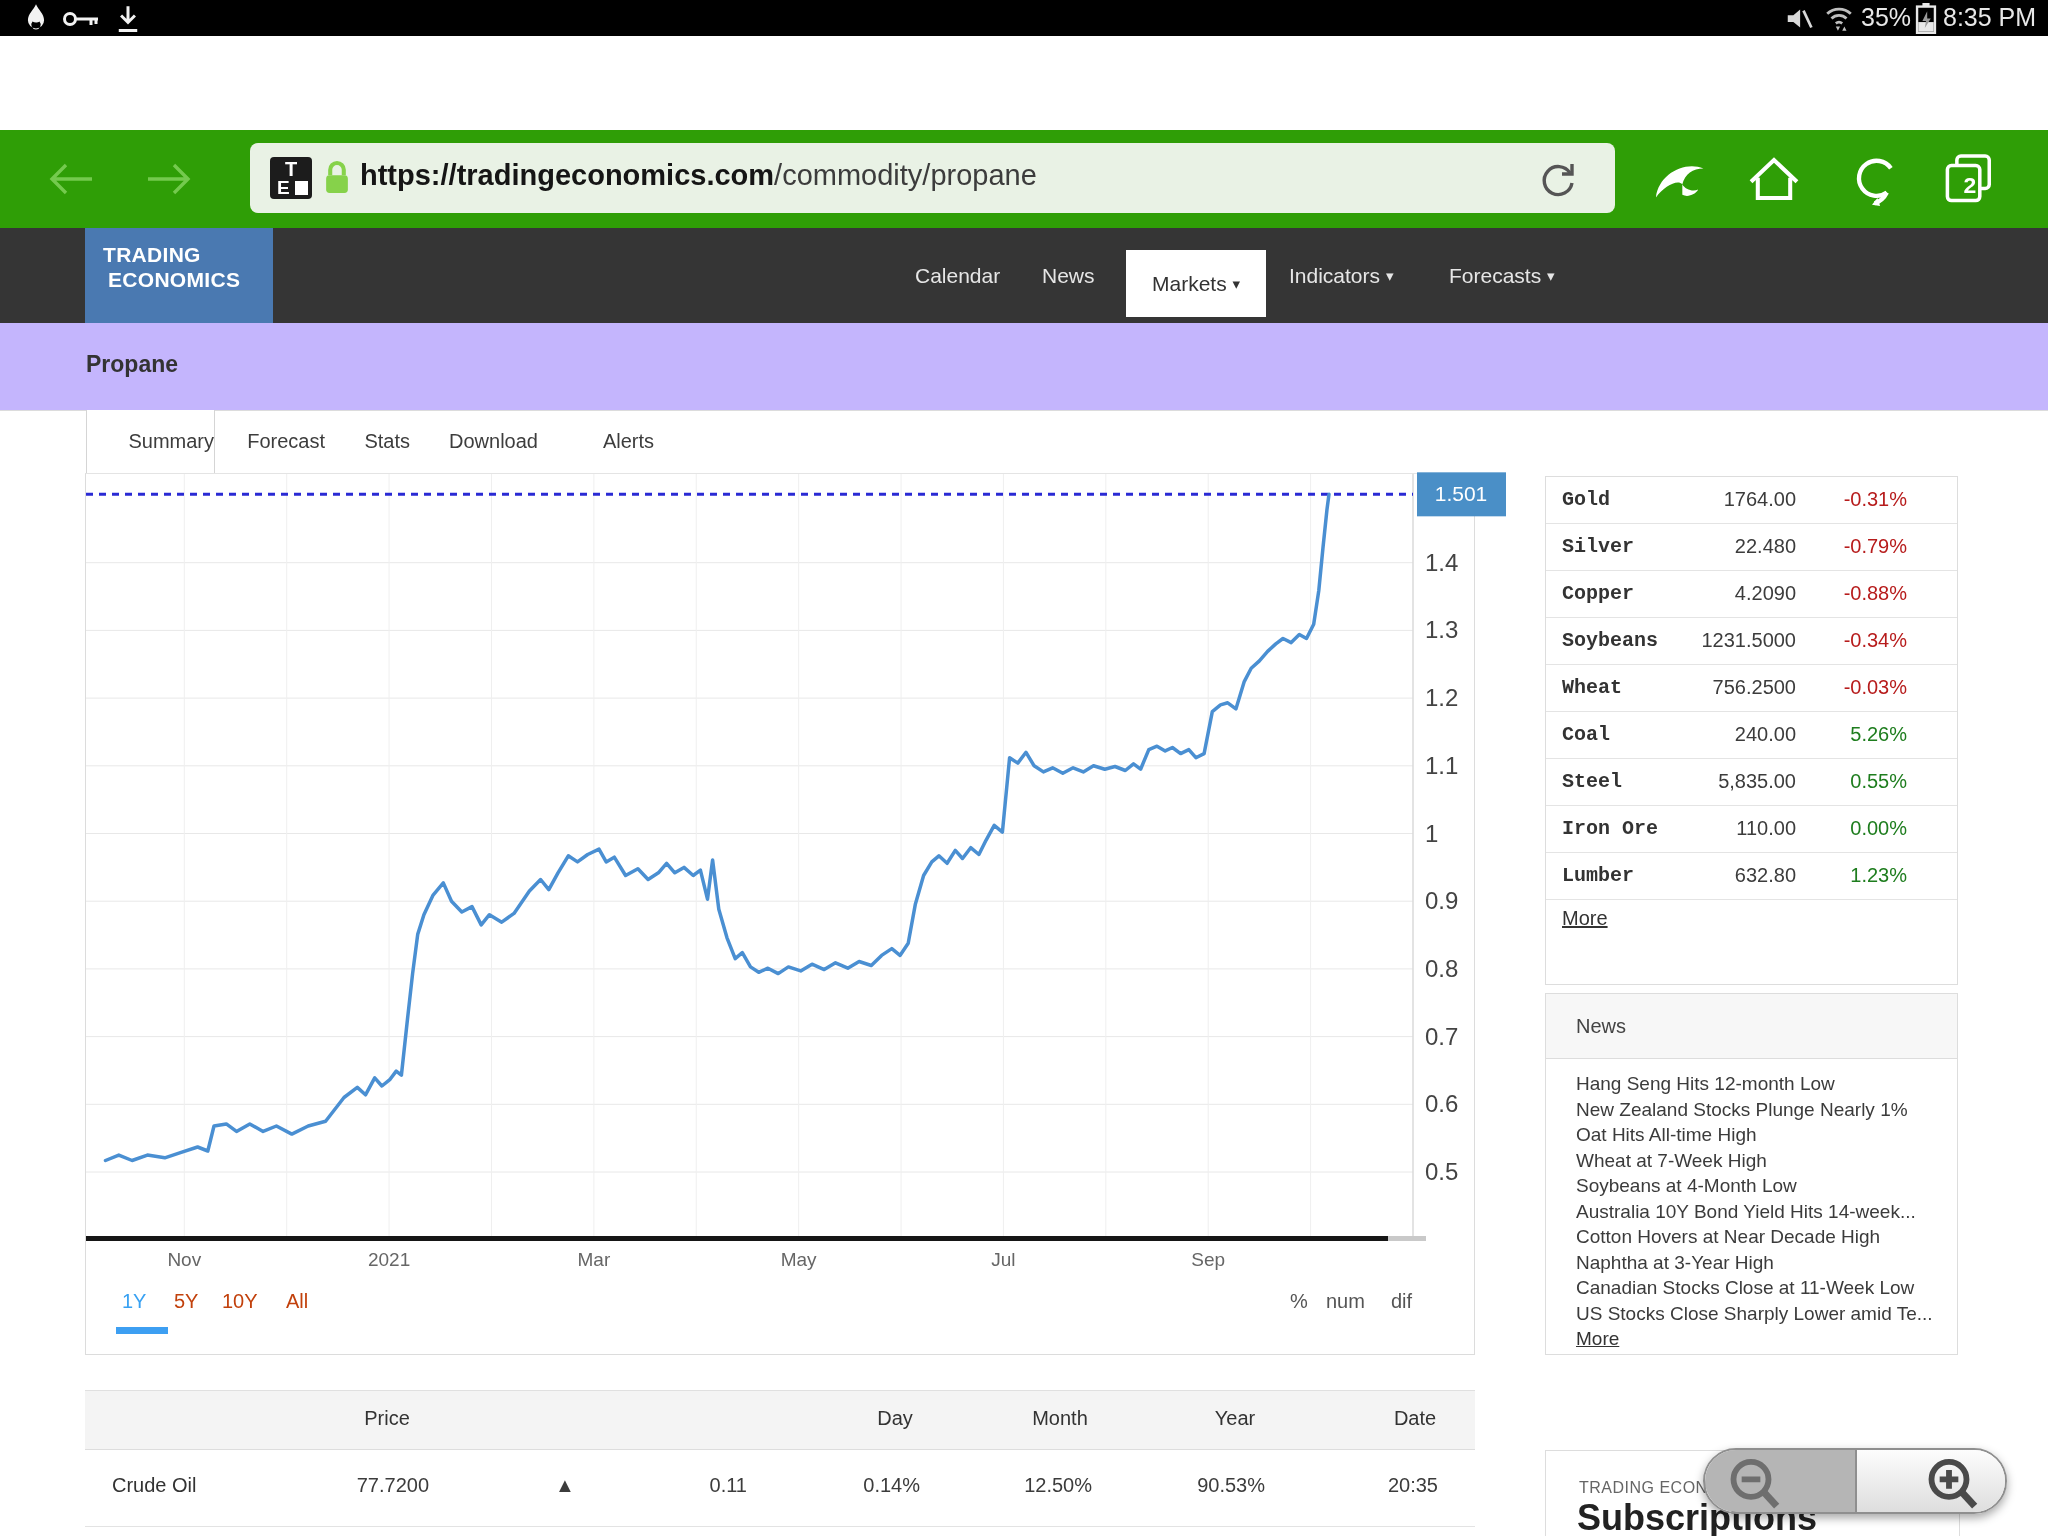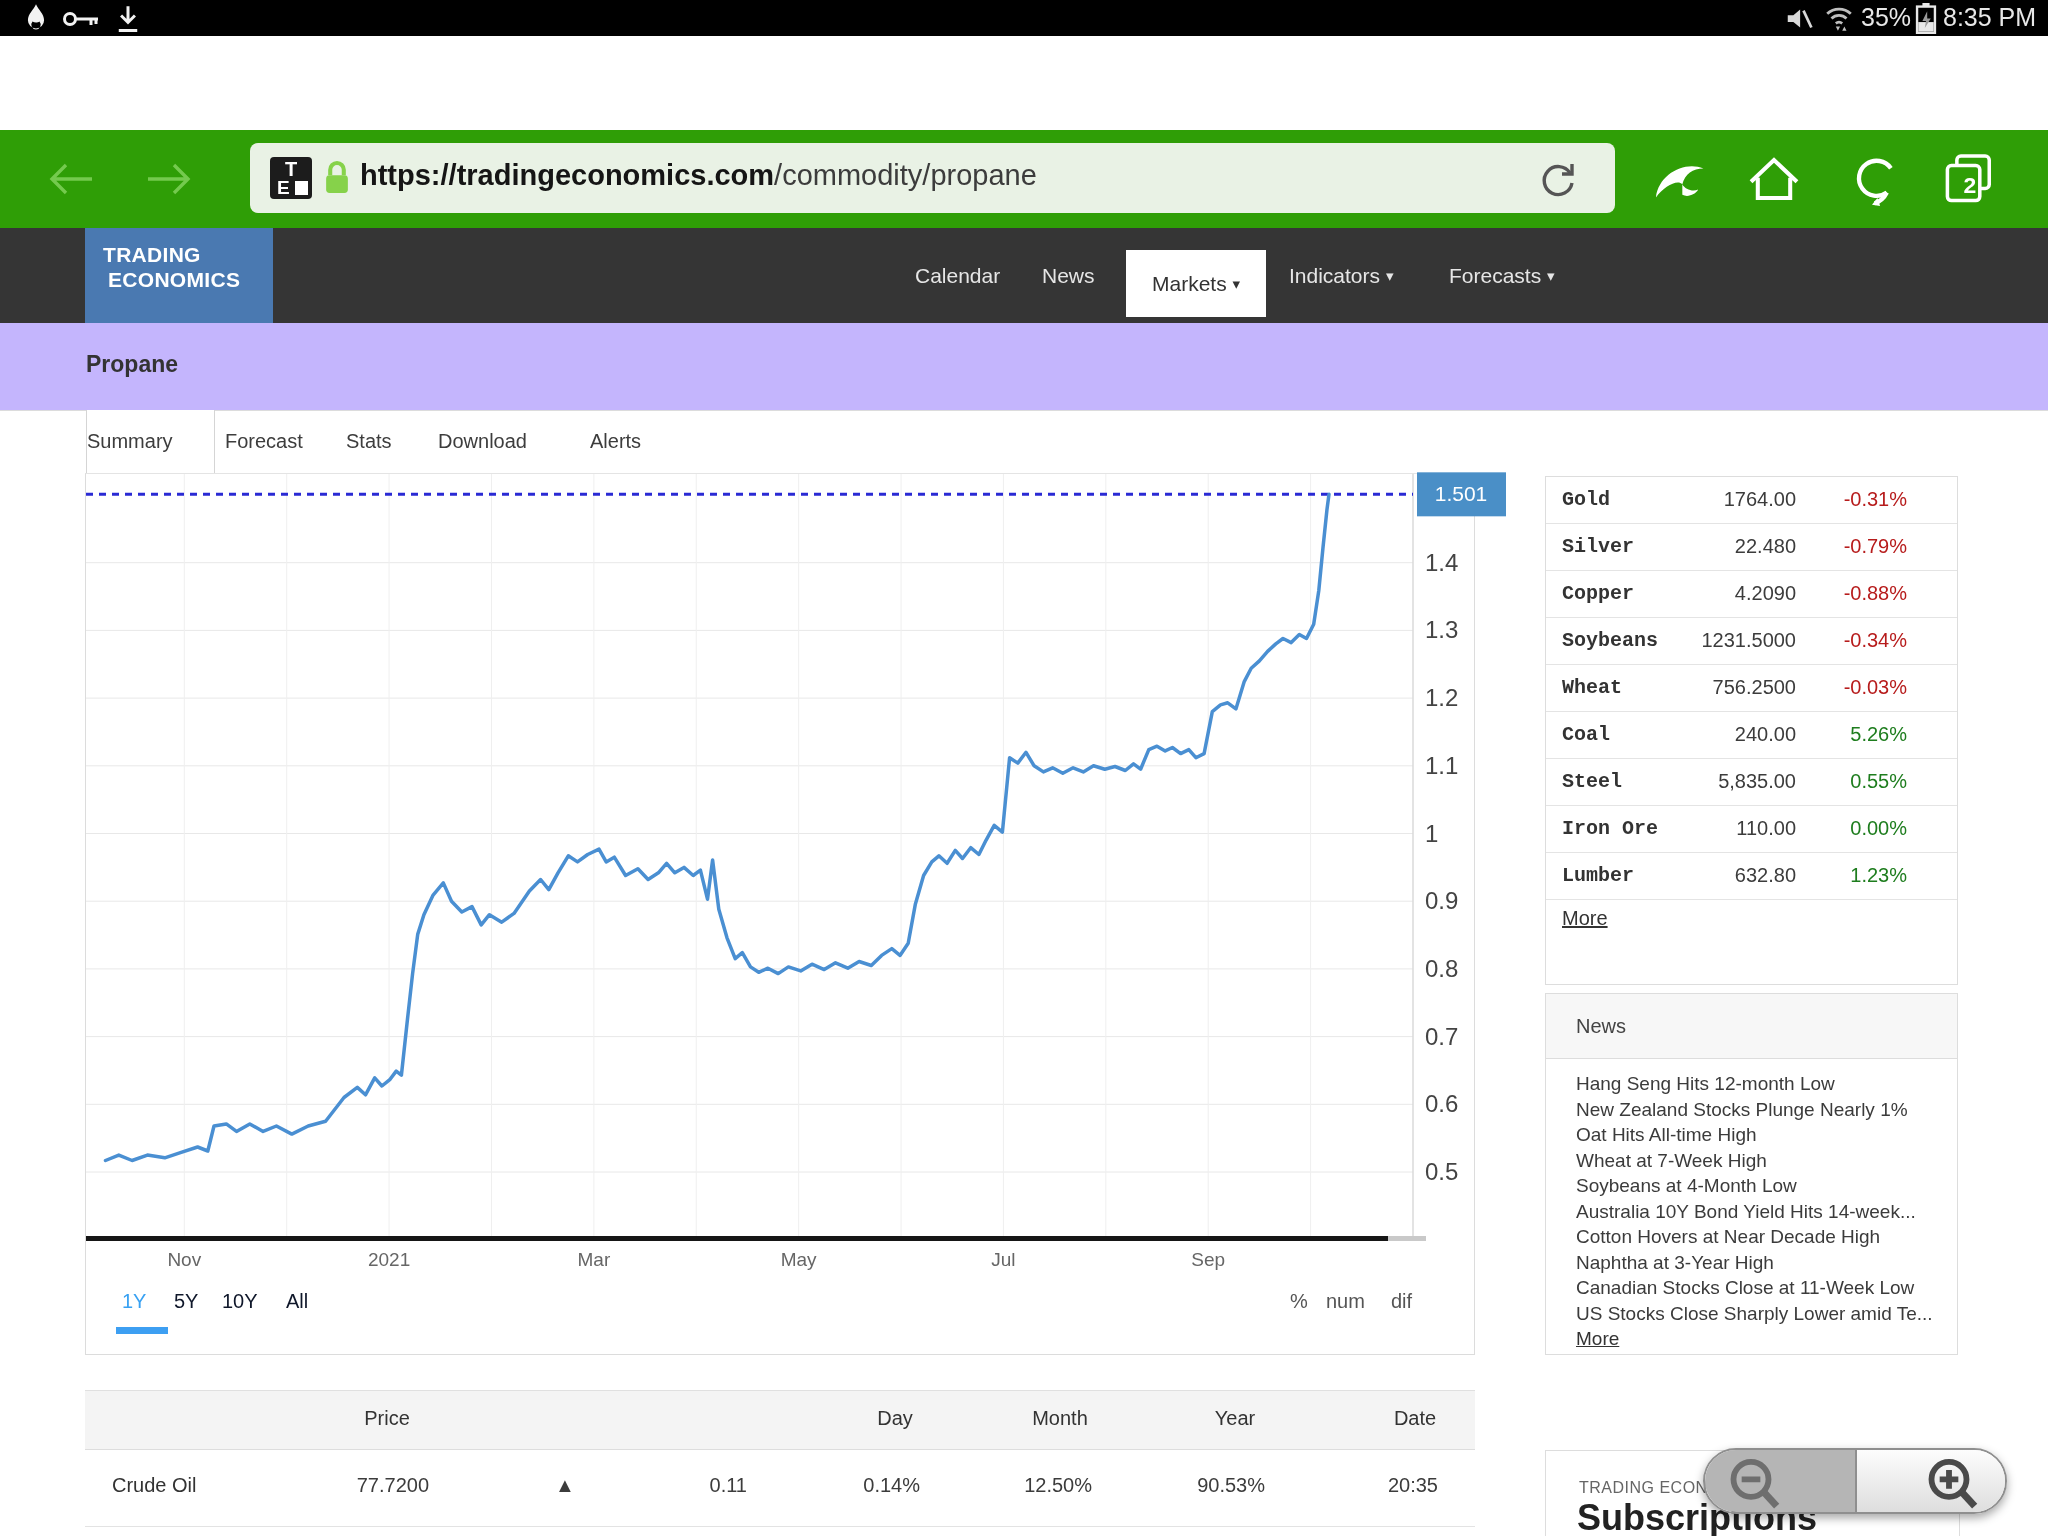--- a/index.html
+++ b/index.html
@@ -34,28 +34,28 @@
   .telogo div{font-size:21px;letter-spacing:.3px;}
   .navitem{position:absolute;top:0;height:95px;line-height:95px;color:#e6e6e6;font-size:21px;white-space:nowrap;}
   .nav-active{position:absolute;left:1126px;top:22px;width:140px;height:67px;background:#fff;color:#333;
       font-size:21px;text-align:center;line-height:67px;}
   .caret{font-size:15px;position:relative;top:-2px;}
   .searchline{position:absolute;left:1606px;top:290px;width:264px;height:1px;background:#9a9a9a;}
   .searchph{position:absolute;left:1617px;top:258px;color:#a8a8a8;font-size:22px;}
   
   .pageband{position:absolute;left:0;top:323px;width:2048px;height:87px;background:#c4b5fd;border-bottom:1px solid #dcdcdc;}
   .pagetitle{position:absolute;left:86px;top:28px;font-size:23px;font-weight:bold;color:#333;}
-  .ptab{position:absolute;top:410px;height:63px;line-height:63px;font-size:20px;color:#3d3d3d;text-align:left;}
+  .ptab{position:absolute;top:410px;height:63px;line-height:63px;font-size:20px;color:#3d3d3d;text-align:right;}
   .ptab.active{background:#fff;border-left:1px solid #d5d5d5;border-right:1px solid #d5d5d5;z-index:3;}
   
   .chartcard{position:absolute;left:85px;top:473px;width:1390px;height:882px;background:#fff;
       border:1px solid #dcdcdc;border-top:1px solid #e4e4e4;box-sizing:border-box;}
   #chart-svg{position:absolute;left:0;top:0;overflow:visible;}
   #chart-svg text{font-family:"Liberation Sans",sans-serif;}
-  .rangeopt{position:absolute;top:816px;font-size:20px;color:#0f172a;}
+  .rangeopt{position:absolute;top:816px;font-size:20px;color:#c2410c;}
   .rangeopt.active{color:#38a1f2;}
   .rangebar{position:absolute;left:30px;top:853px;width:52px;height:7px;background:#3d9ff2;}
   .rmode{position:absolute;top:816px;font-size:20px;color:#555;}
   
   .ptable-head{position:absolute;left:85px;top:1390px;width:1390px;height:60px;background:#f4f4f4;
       border-top:1px solid #e0e0e0;border-bottom:1px solid #ddd;box-sizing:border-box;}
   .ptable-head span{position:absolute;top:16px;width:160px;text-align:center;font-size:20px;color:#333;}
   .prow{position:absolute;left:85px;width:1390px;height:76px;border-bottom:1px solid #e3e3e3;background:#fff;}
   .prow span{position:absolute;top:24px;font-size:20px;color:#3c3c3c;}
   .prow .nm{left:27px;color:#333;}

